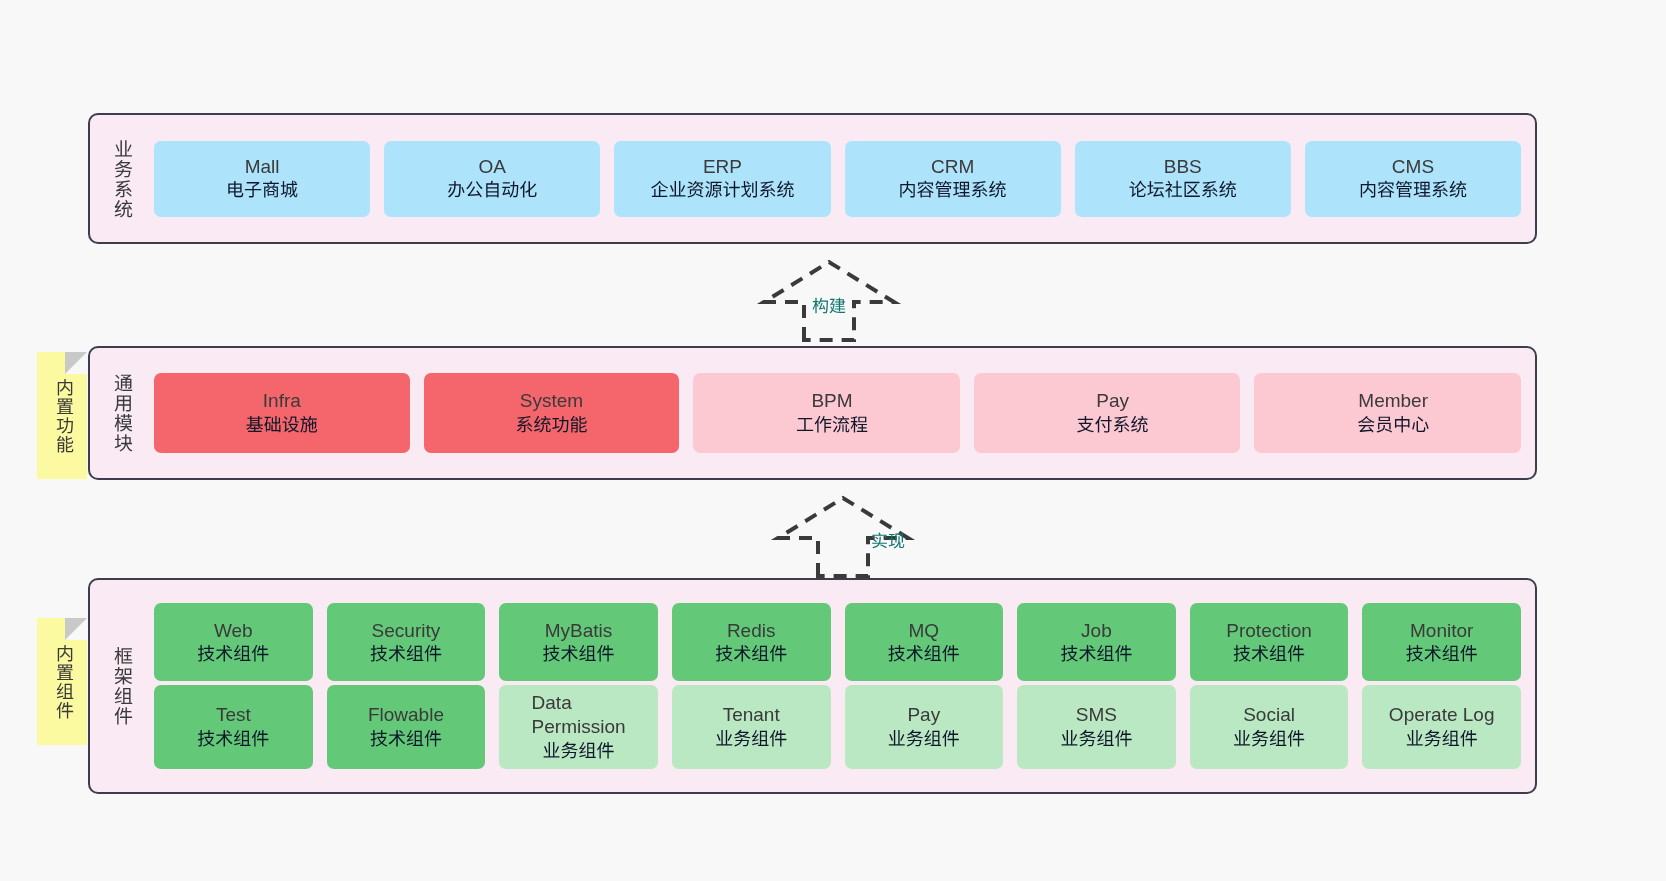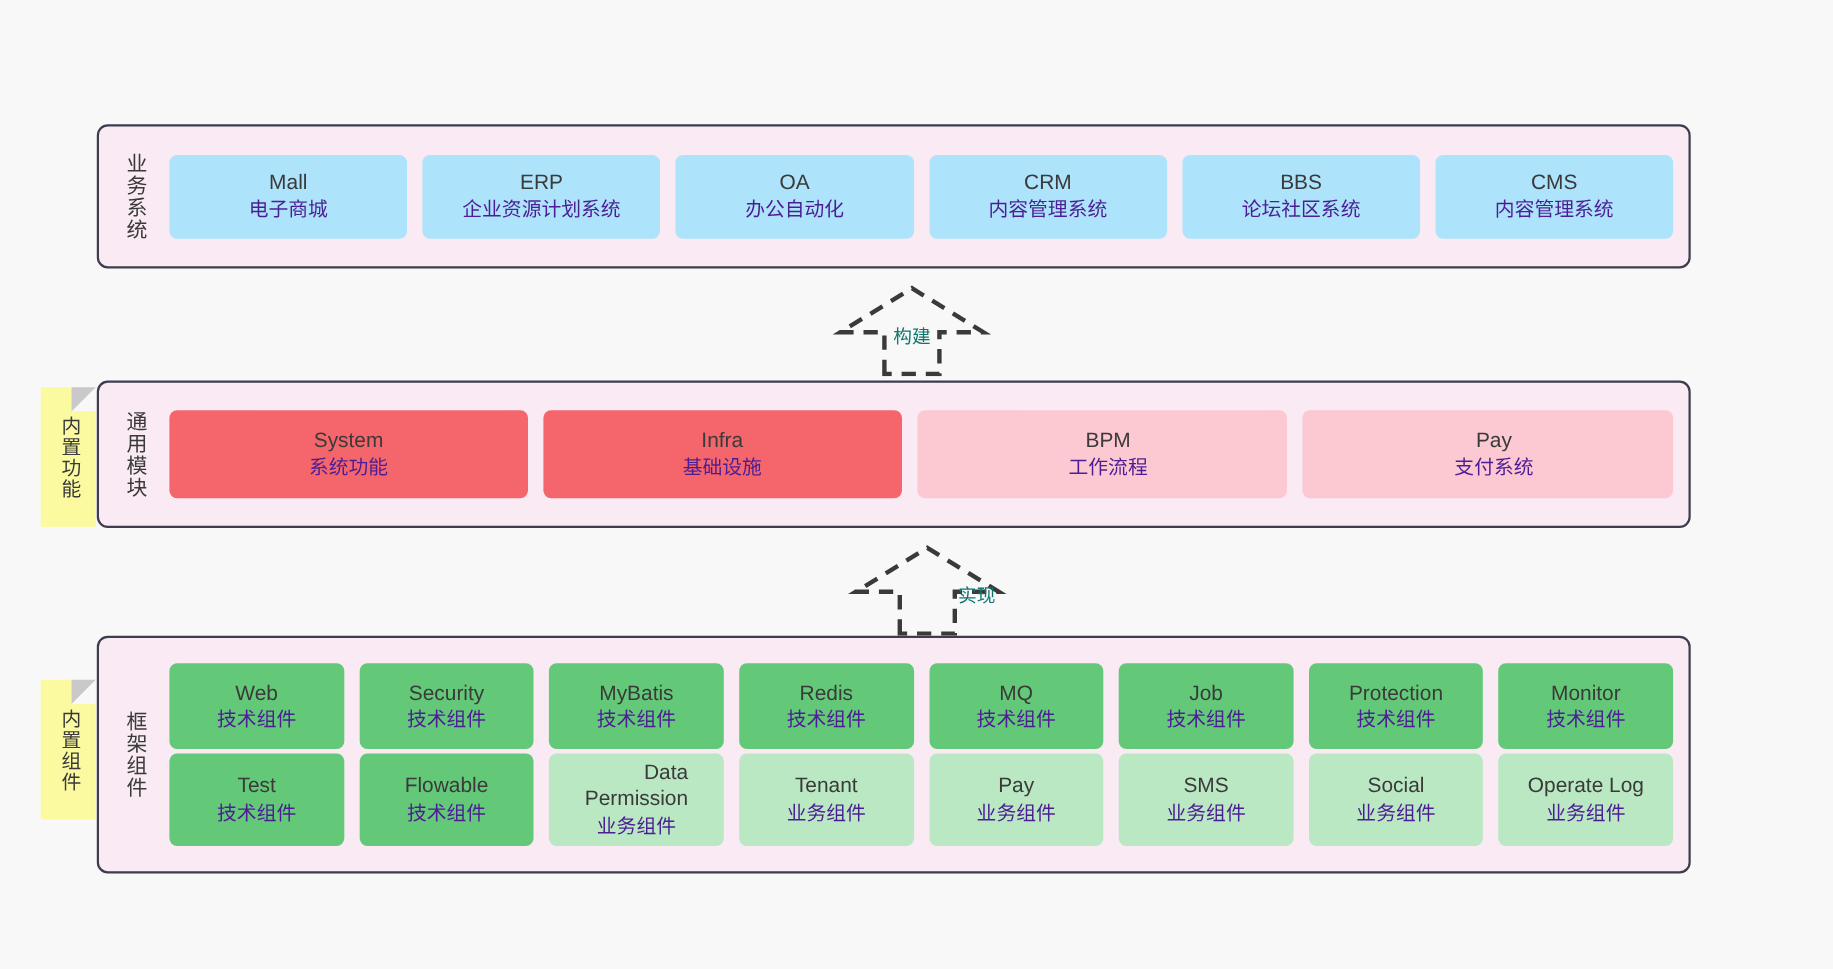--- a/index.html
+++ b/index.html
@@ -67,32 +67,32 @@
   
   .node {
     flex: 1 1 0;
     box-sizing: border-box;
     border-radius: 7px;
     min-height: 74px;
     display: flex;
     flex-direction: column;
     align-items: center;
     justify-content: center;
-    text-align: right;
+    text-align: left;
     padding: 6px 4px;
     line-height: 1.28;
   }
   .node .t-en {
     font-size: 19px;
     color: #3a3a3a;
     white-space: pre-line;
   }
   .node .t-cn {
     font-size: 18px;
-    color: #4c1d95;
+    color: #0f172a;
   }
   .node.blue   { background: #ade3fb; }
   .node.red    { background: #f4666b; }
   .node.pink   { background: #fcc8d1; padding-left: 15px; }
   .node.green  { background: #63c978; }
   .node.lgreen { background: #b9e8c3; }
 
   #layer-business .node { min-height: 76px; }
   #layer-modules  .node { min-height: 80px; }
   #layer-framework .node { min-height: 78px; }
@@ -147,26 +147,26 @@
 <div class="canvas">
 
   <div class="layer" id="layer-business" style="left:88px; top:113px; width:1449px; height:131px;">
     <div class="layer-title">业务系统</div>
     <div class="layer-body">
       <div class="node blue">
         <span class="t-en">Mall</span>
         <span class="t-cn">电子商城</span>
       </div>
       <div class="node blue">
+        <span class="t-en">OA</span>
+        <span class="t-cn">办公自动化</span>
+      </div>
+      <div class="node blue">
         <span class="t-en">ERP</span>
         <span class="t-cn">企业资源计划系统</span>
-      </div>
-      <div class="node blue">
-        <span class="t-en">OA</span>
-        <span class="t-cn">办公自动化</span>
       </div>
       <div class="node blue">
         <span class="t-en">CRM</span>
         <span class="t-cn">内容管理系统</span>
       </div>
       <div class="node blue">
         <span class="t-en">BBS</span>
         <span class="t-cn">论坛社区系统</span>
       </div>
       <div class="node blue">
@@ -180,34 +180,38 @@
     <path d="M 48 82 L 48 44 L 8 44 L 73 4 L 138 44 L 98 44 L 98 82 Z" fill="none" stroke="#3a3a3a" stroke-width="4" stroke-dasharray="13,9" stroke-linejoin="miter"></path>
   </svg>
   <div class="arrow-label" style="left:812px; top:292px;">构建</div>
 
   <div class="sticky" style="left:37px; top:352px; height:127px;">内置功能</div>
 
   <div class="layer" id="layer-modules" style="left:88px; top:346px; width:1449px; height:134px;">
     <div class="layer-title">通用模块</div>
     <div class="layer-body">
       <div class="node red">
+        <span class="t-en">Infra</span>
+        <span class="t-cn">基础设施</span>
+      </div>
+      <div class="node red">
         <span class="t-en">System</span>
         <span class="t-cn">系统功能</span>
-      </div>
-      <div class="node red">
-        <span class="t-en">Infra</span>
-        <span class="t-cn">基础设施</span>
       </div>
       <div class="node pink">
         <span class="t-en">BPM</span>
         <span class="t-cn">工作流程</span>
       </div>
       <div class="node pink">
         <span class="t-en">Pay</span>
         <span class="t-cn">支付系统</span>
+      </div>
+      <div class="node pink">
+        <span class="t-en">Member</span>
+        <span class="t-cn">会员中心</span>
       </div>
     </div>
   </div>
 
   <svg class="arrow" style="left:770px; top:494px; width:146px; height:84px;" viewBox="0 0 146 84" xmlns="http://www.w3.org/2000/svg">
     <path d="M 48 82 L 48 44 L 8 44 L 73 4 L 138 44 L 98 44 L 98 82 Z" fill="none" stroke="#3a3a3a" stroke-width="4" stroke-dasharray="13,9" stroke-linejoin="miter"></path>
   </svg>
   <div class="arrow-label" style="left:871px; top:527px;">实现</div>
 
   <div class="sticky" style="left:37px; top:618px; height:127px;">内置组件</div>

